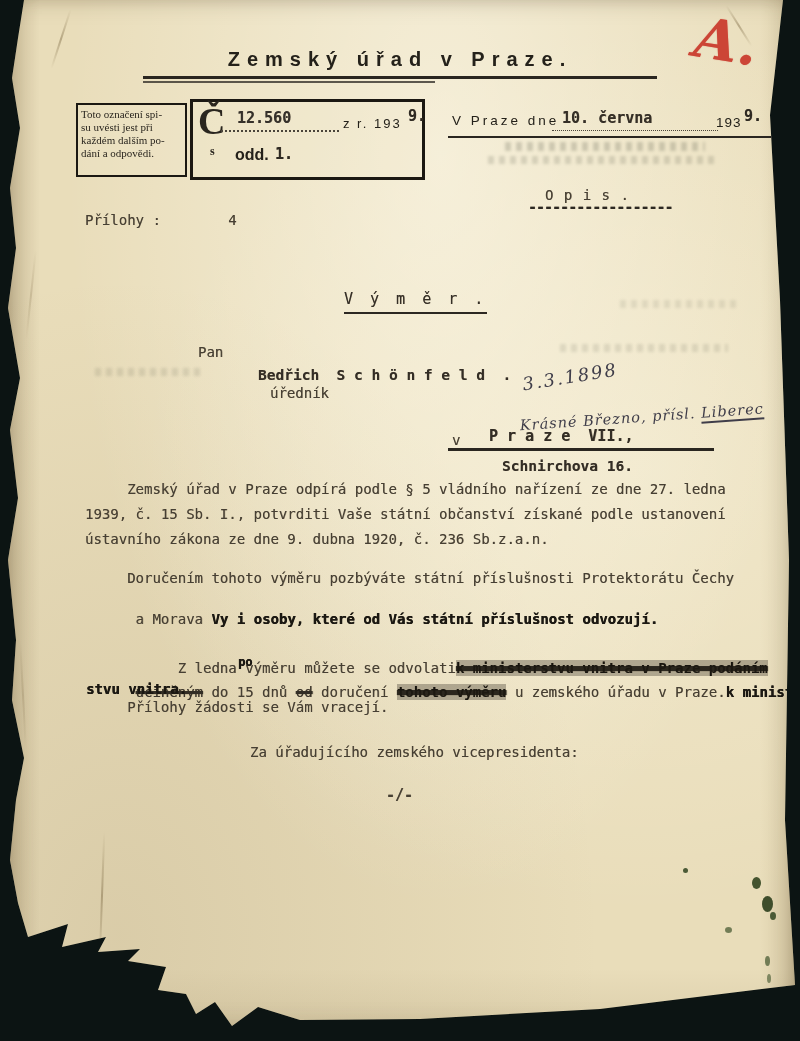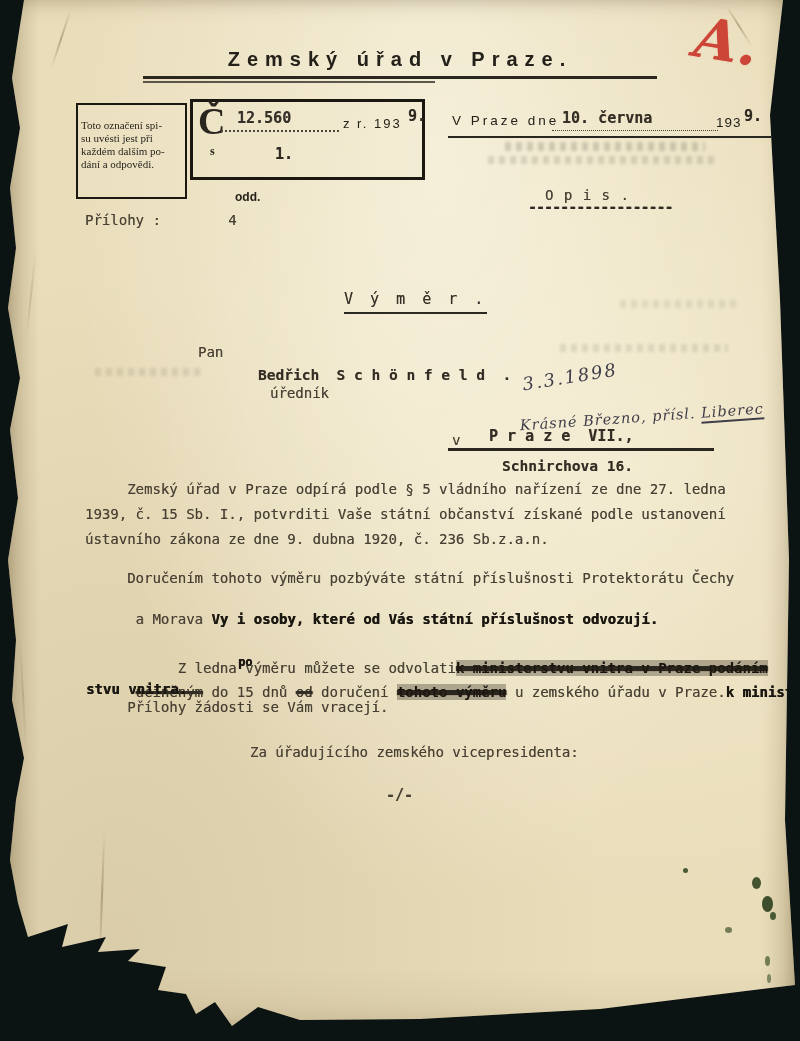--- a/index.html
+++ b/index.html
@@ -49,35 +49,35 @@
 
 <div id="scan">
   <div id="paper">
 
     <div class="printed" style="left:150px;top:48px;width:500px;text-align:center;font-size:20px;font-weight:bold;letter-spacing:7px;">Zemský úřad v Praze.</div>
     <div class="rule" style="left:143px;top:76px;width:514px;height:3px;"></div>
     <div class="rule" style="left:143px;top:81px;width:292px;height:2px;opacity:.75;"></div>
 
     <div class="redmark" style="left:695px;top:8px;font-size:56px;">A.</div>
 
-    <div class="stampbox" style="left:76px;top:103px;width:101px;height:64px;border-width:2.5px;padding:14px 3px;">
+    <div class="stampbox" style="left:76px;top:103px;width:101px;height:64px;border-width:2.5px;padding:3px 3px;">
       <div class="serif" style="position:static;font-size:11px;line-height:13px;">Toto označení spi-</div>
       <div class="serif" style="position:static;font-size:11px;line-height:13px;">su uvésti jest při</div>
       <div class="serif" style="position:static;font-size:11px;line-height:13px;">každém dalším po-</div>
       <div class="serif" style="position:static;font-size:11px;line-height:13px;">dání a odpovědi.</div>
     </div>
 
     <div class="stampbox" style="left:190px;top:99px;width:229px;height:75px;">
       <div class="serif" style="left:5px;top:0px;font-size:38px;font-weight:bold;line-height:1;">Č</div>
       <div class="serif" style="left:17px;top:42px;font-size:12px;font-weight:bold;">s</div>
       <div class="typed" style="left:44px;top:8px;font-size:15px;font-weight:bold;color:#35302a;">12.560</div>
       <div class="dotrule" style="left:28px;top:14px;width:118px;height:14px;"></div>
       <div class="printed" style="left:150px;top:14px;font-size:13px;letter-spacing:2px;">z r. 193</div>
       <div class="typed" style="left:215px;top:6px;font-size:15px;font-weight:bold;color:#2e2922;">9.</div>
-      <div class="printed" style="left:42px;top:44px;font-size:12px;font-weight:bold;margin-top:44px;">odd.</div>
+      <div class="printed" style="left:42px;top:44px;font-size:16px;font-weight:bold;">odd.</div>
       <div class="typed" style="left:82px;top:44px;font-size:15px;font-weight:bold;color:#2e2922;">1.</div>
     </div>
 
     <div class="printed" style="left:452px;top:113px;font-size:13.5px;letter-spacing:3px;">V Praze dne</div>
     <div class="typed" style="left:562px;top:110px;font-size:15px;font-weight:bold;color:#352f27;">10. června</div>
     <div class="printed" style="left:716px;top:115px;font-size:13.5px;letter-spacing:1px;">193</div>
     <div class="typed" style="left:744px;top:108px;font-size:15px;font-weight:bold;color:#2e2922;">9.</div>
     <div class="dotrule" style="left:552px;top:118px;width:166px;height:12px;border-bottom-width:1.5px;"></div>
     <div class="rule" style="left:448px;top:136px;width:324px;height:2px;"></div>
 

